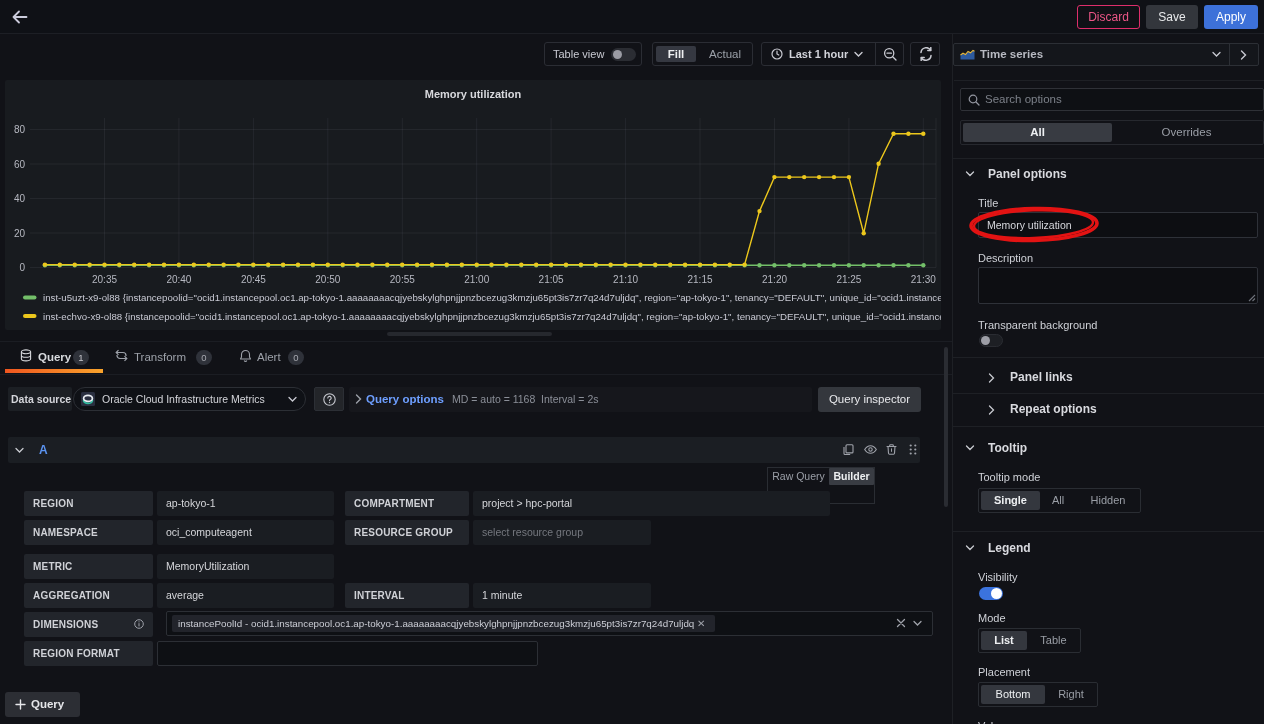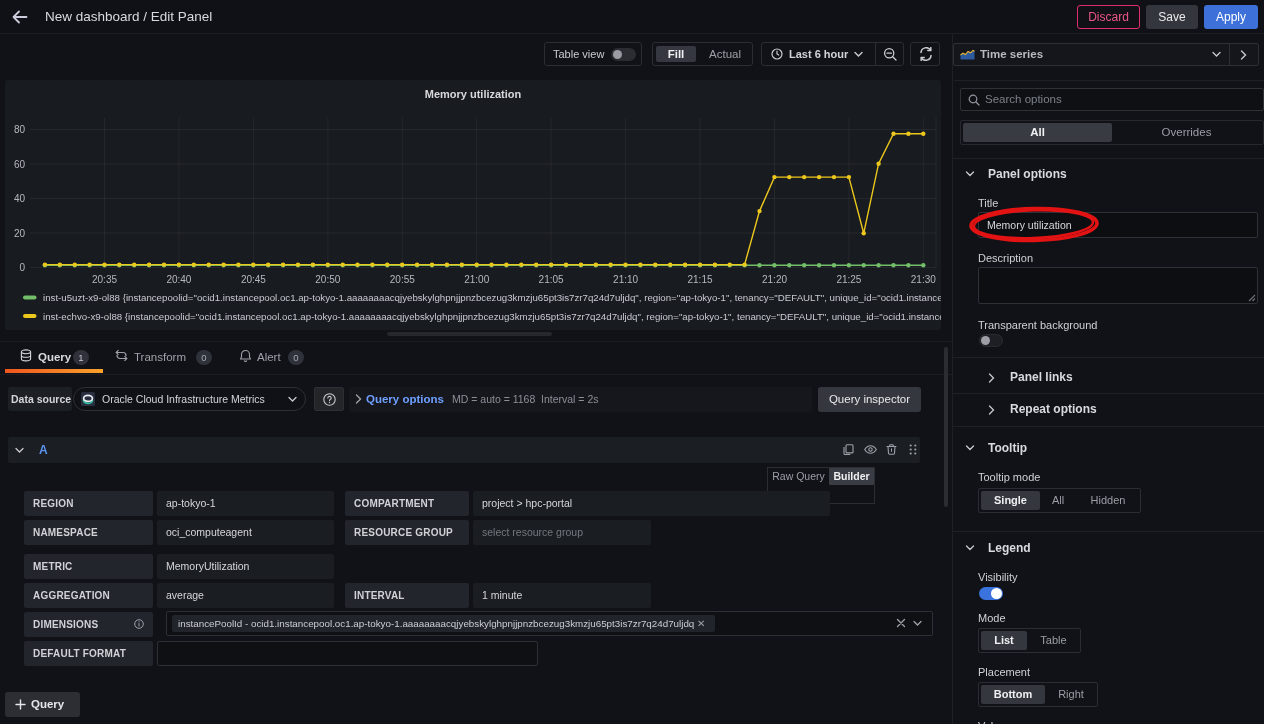--- a/index.html
+++ b/index.html
@@ -4,42 +4,41 @@
 html,body{width:1264px;height:724px;background:#111217;font-family:"Liberation Sans",sans-serif;overflow:hidden;position:relative;}
 .abs{position:absolute;white-space:nowrap;}
 .ico{position:absolute;display:block;}
 </style></head>
 <body>
 
 <div class="abs" style="left:0;top:0;width:1264px;height:34px;background:#0f1116;border-bottom:1px solid #1d1f25;">
   <svg class="ico" style="left:11px;top:9px" width="17" height="16" viewBox="0 0 17 16">
       <path d="M15.5 8H2.5 M8 2.5 L2.5 8 L8 13.5" stroke="#ccccdc" stroke-width="1.8" fill="none" stroke-linecap="round" stroke-linejoin="round"></path>
     </svg>
-  <div class="abs" style="left:45px;top:0;height:34px;line-height:34px;font-size:13.5px;color:#d9dadf;">New dashboard / Edit Panel</div>
   <div class="abs" style="left:1077px;top:5px;width:63px;height:24px;border:1px solid #dd2e6b;border-radius:3px;color:#ec5687;font-size:12px;font-weight:500;text-align:center;line-height:22px;">Discard</div>
   <div class="abs" style="left:1146px;top:5px;width:52px;height:24px;background:#33363c;border-radius:3px;color:#e9eaec;font-size:12px;font-weight:500;text-align:center;line-height:24px;">Save</div>
   <div class="abs" style="left:1204px;top:5px;width:54px;height:24px;background:#3d71d9;border-radius:3px;color:#fff;font-size:12px;font-weight:500;text-align:center;line-height:24px;">Apply</div>
 </div>
 
 <div class="abs" style="left:544px;top:42px;width:98px;height:24px;border:1px solid #2b2d34;border-radius:3px;">
   <div class="abs" style="left:8px;top:0;height:22px;line-height:22px;font-size:11px;color:#c9cad2;">Table view</div>
   <div class="abs" style="left:66px;top:5px;width:25px;height:13px;border-radius:7px;background:#2b2d33;">
       <div class="abs" style="left:2px;top:2px;width:9px;height:9px;border-radius:50%;background:#9b9ca4;"></div>
     </div>
 </div>
 <div class="abs" style="left:652px;top:42px;width:101px;height:24px;border:1px solid #2b2d34;border-radius:3px;background:#111217;">
   <div class="abs" style="left:3px;top:3px;width:40px;height:16px;background:#353841;border-radius:2px;color:#eef0f2;font-weight:700;font-size:11.5px;text-align:center;line-height:16px;">Fill</div>
   <div class="abs" style="left:48px;top:3px;width:48px;height:16px;color:#9ba0a8;font-size:11.5px;text-align:center;line-height:16px;">Actual</div>
 </div>
 <div class="abs" style="left:761px;top:42px;width:143px;height:24px;border:1px solid #2b2d34;border-radius:3px;">
   <svg class="ico" style="left:9px;top:5px" width="12" height="12" viewBox="0 0 12 12">
       <circle cx="6" cy="6" r="5" stroke="#c9cad2" stroke-width="1.2" fill="none"></circle>
       <path d="M6 3.2V6L7.8 7" stroke="#c9cad2" stroke-width="1.2" fill="none" stroke-linecap="round"></path>
     </svg>
-  <div class="abs" style="left:27px;top:0;height:22px;line-height:22px;font-size:11px;font-weight:600;color:#d2d3da;">Last 6 hour</div>
+  <div class="abs" style="left:27px;top:0;height:22px;line-height:22px;font-size:11px;font-weight:600;color:#d2d3da;">Last 1 hour</div>
   <svg class="ico" style="left:92px;top:8px" width="9" height="7" viewBox="0 0 9 7">
       <path d="M1 1.5 L4.5 5 L8 1.5" stroke="#c9cad2" stroke-width="1.4" fill="none" stroke-linecap="round"></path>
     </svg>
   <div class="abs" style="left:113px;top:0;width:1px;height:22px;background:#2b2d34;"></div>
   <svg class="ico" style="left:121px;top:4px" width="15" height="15" viewBox="0 0 15 15">
       <circle cx="6.2" cy="6.2" r="4.6" stroke="#c9cad2" stroke-width="1.3" fill="none"></circle>
       <path d="M4 6.2h4.4" stroke="#c9cad2" stroke-width="1.3" stroke-linecap="round"></path>
       <path d="M9.7 9.7L13 13" stroke="#c9cad2" stroke-width="1.3" stroke-linecap="round"></path>
     </svg>
 </div>
@@ -333,21 +332,21 @@
     </svg></div>
 <div class="abs" style="left:166px;top:610.5px;width:767px;height:25px;background:#0e1014;border:1px solid #2c2f35;border-radius:2px;">
   <div class="abs" style="left:5px;top:3px;width:543px;height:17px;background:#22242b;border-radius:2px;font-size:9.8px;color:#ccced6;line-height:17px;padding-left:6px;">instancePoolId - ocid1.instancepool.oc1.ap-tokyo-1.aaaaaaaacqjyebskylghpnjjpnzbcezug3kmzju65pt3is7zr7q24d7uljdq <span style="color:#9fa2aa;font-size:10px;">✕</span></div>
   <svg class="ico" style="left:729px;top:6.5px" width="10" height="10" viewBox="0 0 10 10">
       <path d="M1.5 1.5 L8.5 8.5 M8.5 1.5 L1.5 8.5" stroke="#9fa2aa" stroke-width="1.3" stroke-linecap="round"></path>
     </svg>
   <svg class="ico" style="left:746px;top:8.5px" width="9" height="7" viewBox="0 0 9 7">
       <path d="M1 1.5 L4.5 5 L8 1.5" stroke="#9fa2aa" stroke-width="1.3" fill="none" stroke-linecap="round"></path>
     </svg>
 </div>
-<div class="abs" style="left:24px;top:640.5px;width:129px;height:25px;background:#22252b;border-radius:2px;font-size:10px;font-weight:700;color:#d0d2d7;line-height:25px;padding-left:9px;letter-spacing:.2px;">DEFAULT FORMAT</div>
+<div class="abs" style="left:24px;top:640.5px;width:129px;height:25px;background:#22252b;border-radius:2px;font-size:10px;font-weight:700;color:#d0d2d7;line-height:25px;padding-left:9px;letter-spacing:.2px;">REGION FORMAT</div>
 <div class="abs" style="left:157px;top:640.5px;width:381px;height:25px;background:#0e1014;border:1px solid #2c2f35;border-radius:2px;"></div>
 
 <div class="abs" style="left:5px;top:692px;width:75px;height:25px;background:#2c2e34;border-radius:3px;">
   <svg class="ico" style="left:10px;top:7px" width="11" height="11" viewBox="0 0 11 11">
       <path d="M5.5 1v9 M1 5.5h9" stroke="#e6e7ea" stroke-width="1.4" stroke-linecap="round"></path>
     </svg>
   <div class="abs" style="left:26px;top:0;height:25px;line-height:25px;font-size:11.5px;font-weight:600;color:#e6e7ea;">Query</div>
 </div>
 
 <div class="abs" style="left:944px;top:347px;width:4px;height:160px;border-radius:2px;background:#2a2c32;"></div>
@@ -437,16 +436,16 @@
 <div class="abs" style="left:979px;top:586.5px;width:24px;height:13px;border-radius:7px;background:#3b73de;">
     <div class="abs" style="left:12px;top:1px;width:11px;height:11px;border-radius:50%;background:#fff;"></div>
   </div>
 <div class="abs" style="left:978px;top:611px;height:14px;line-height:14px;font-size:11px;font-weight:500;color:#cfd1d7;">Mode</div>
 <div class="abs" style="left:978px;top:627.5px;width:103px;height:25px;border:1px solid #2a2d33;border-radius:2px;background:#111217;">
     <div class="abs" style="left:2px;top:2px;width:46px;height:19px;background:#34373e;border-radius:2px;font-size:11px;font-weight:700;color:#eef0f2;text-align:center;line-height:19px;">List</div>
     <div class="abs" style="left:48px;top:2px;width:53px;height:19px;font-size:11px;color:#9a9ea6;text-align:center;line-height:19px;">Table</div>
   </div>
 <div class="abs" style="left:978px;top:665px;height:14px;line-height:14px;font-size:11px;font-weight:500;color:#cfd1d7;">Placement</div>
 <div class="abs" style="left:978px;top:681.5px;width:120px;height:25px;border:1px solid #2a2d33;border-radius:2px;background:#111217;">
-    <div class="abs" style="left:2px;top:2px;width:64px;height:19px;background:#34373e;border-radius:2px;font-size:11px;font-weight:700;color:#eef0f2;text-align:center;line-height:19px;">Bottom</div>
+    <div class="abs" style="left:2px;top:2px;width:64px;height:19px;background:#34373e;border-radius:2px;font-size:11px;font-weight:400;color:#eef0f2;text-align:center;line-height:19px;">Bottom</div>
     <div class="abs" style="left:66px;top:2px;width:52px;height:19px;font-size:11px;color:#9a9ea6;text-align:center;line-height:19px;">Right</div>
   </div>
 <div class="abs" style="left:978px;top:719px;height:14px;line-height:14px;font-size:11px;font-weight:500;color:#cfd1d7;">Values</div>
 
 </body></html>

